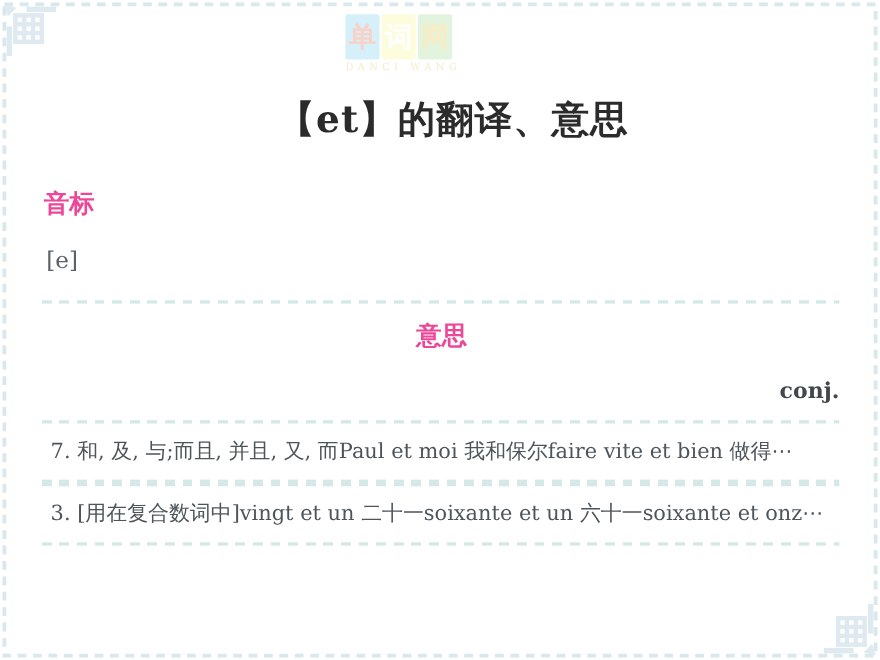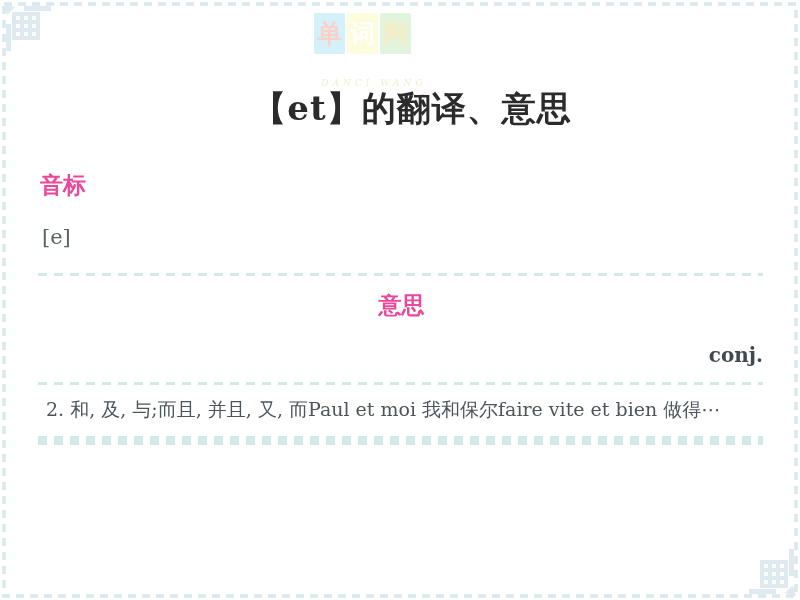--- a/index.html
+++ b/index.html
@@ -19,22 +19,22 @@
   .logo-block {
     width: 31px; height: 41px; border-radius: 2px;
     display: flex; align-items: center; justify-content: center;
     font-family: "DejaVu Sans", "Liberation Sans", sans-serif;
     font-weight: bold; font-size: 25px;
   }
   .logo-block-0 { background: #d6f0fa; color: #f8d2c8; }
   .logo-block-1 { background: #fdfcdd; color: #ffffff; }
   .logo-block-2 { background: #e2f4de; color: #f7ecc4; }
   .logo-subtitle {
-    margin-top: 24px; text-align: center;
-    font-size: 9px; letter-spacing: 4px; color: #f3edc9; white-space: nowrap; font-style: italic;
+    margin-top: 3px; text-align: left;
+    font-size: 9px; letter-spacing: 4px; color: #f3edc9; white-space: nowrap;
   }
 
   .page-title {
     position: absolute; top: 86px; left: 12px; width: 100%;
     margin: 0; text-align: center;
     font-size: 34px; font-weight: bold; letter-spacing: 1px; color: #2b2b2b;
   }
 
   .body { position: absolute; top: 170px; left: 38px; right: 37px; }
   .section-heading {
@@ -105,19 +105,20 @@
 
   <div class="body">
     <h2 class="section-heading">音标</h2>
     <div class="phonetic-value">[e]</div>
     <hr class="divider divider-phonetic">
 
     <h2 class="section-heading heading-meaning">意思</h2>
     <div class="pos">conj.</div>
     <hr class="divider divider-pos">
 
-    <div class="def-item">2. 和, 及, 与;而且, 并且, 又, 而Paul et moi 我和保尔faire vite et bien 做得⋯</div>
+    <div class="def-item">7. 和, 及, 与;而且, 并且, 又, 而Paul et moi 我和保尔faire vite et bien 做得⋯</div>
     <hr class="divider">
     <hr class="divider">
+    <div class="def-item">3. [用在复合数词中]vingt et un 二十一soixante et un 六十一soixante et onz⋯</div>
     <hr class="divider">
   </div>
 
 </div>
 
 </body></html>

